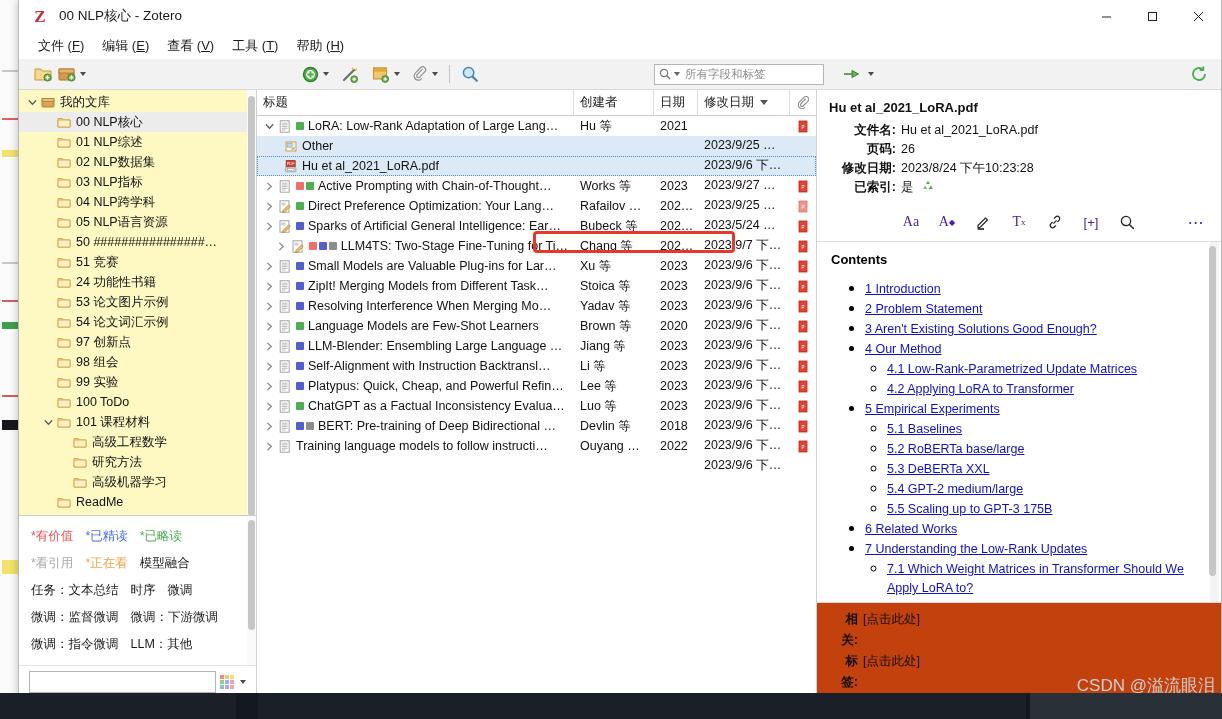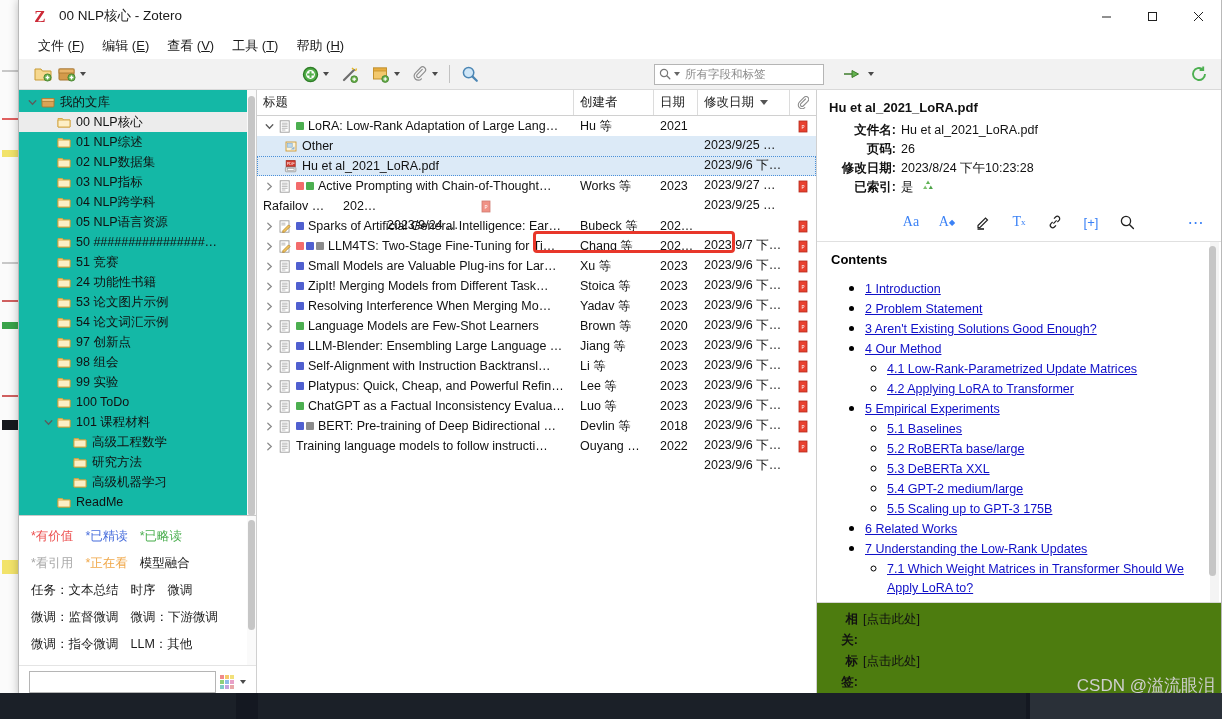--- a/index.html
+++ b/index.html
@@ -81,21 +81,21 @@
   #search-box .caret { border-top-color:#666; margin:0 5px 0 3px; }
   #sync-icon { margin-left:auto; margin-right:2px; }
 
   
   #body { flex: 1 1 auto; display: flex; min-height: 0; background:#fff; }
 
   
   #left-pane { width: 238px; flex: 0 0 238px; display:flex; flex-direction:column; min-width:0;
                border-right:1px solid #d0d0d0; }
   #collections {
-    flex: 1 1 auto; overflow: hidden; position: relative; background:#14b8a6; padding-top: 2px;
+    flex: 1 1 auto; overflow: hidden; position: relative; background:#fef9c3; padding-top: 2px;
   }
   .coll-row {
     display:flex; align-items:center; height:20px; font-size:12.5px; color:#111;
     padding-right:4px; white-space:nowrap;
   }
   .coll-row.sel { background:#ececec; }
   .twisty { width:14px; flex:0 0 14px; display:flex; align-items:center; justify-content:center; }
   .twisty svg { display:block; }
   .ic { width:17px; flex:0 0 17px; display:flex; align-items:center; justify-content:center; margin-right:4px; }
   .coll-label { overflow:hidden; text-overflow:ellipsis; }
@@ -157,32 +157,32 @@
   
   #right-pane { width: 404px; flex:0 0 404px; display:flex; flex-direction:column; background:#fff; min-width:0; }
   #rp-head { padding:10px 12px 6px 12px; }
   #rp-title { font-size:13px; font-weight:bold; color:#111; margin-bottom:6px; }
   .rp-field { display:flex; font-size:12.5px; line-height:19px; color:#111; }
   .rp-key { width:72px; flex:0 0 72px; text-align:right; font-weight:bold; padding-right:5px; }
   .rp-val { flex:1 1 auto; }
   #rp-tools { display:flex; align-items:center; justify-content:center; gap:14px;
               padding:8px 0 8px 0; border-bottom:1px solid #e0e0e0; position:relative; }
   .tool { width:22px; height:22px; display:flex; align-items:center; justify-content:center;
-          font-size:14px; color:#3b82f6; }
+          font-size:14px; color:#4c1d95; }
   #tool-more { position:absolute; right:14px; letter-spacing:1px; font-size:16px; }
   #rp-contents { flex:1 1 auto; overflow:hidden; position:relative; padding:10px 14px 0 14px; background:#fff;}
   #contents-title { font-size:13px; font-weight:bold; color:#000; margin:0 0 8px 0; }
   #toc { margin:12px; padding-left:22px; }
   #toc li { margin:1px 0; }
   #toc > li { list-style: disc; }
   #toc ul { margin:0; padding-left:22px; list-style: circle; }
   #toc a { color:#1010c8; text-decoration:underline; font-size:12.5px; line-height:17px; }
   #rp-scroll { position:absolute; right:2px; top:0; width:9px; height:100%; background:#f4f4f4; }
   #rp-thumb { position:absolute; right:3px; top:4px; width:7px; height:330px; background:#c6c6c6; border-radius:4px; }
-  #rp-foot { flex:0 0 50px; border-top:1px solid #d6d6d6; padding:6px 12px; background:#4d7c0f; position:relative;}
+  #rp-foot { flex:0 0 50px; border-top:1px solid #d6d6d6; padding:6px 12px; background:#c2410c; position:relative;}
   .foot-row { display:flex; font-size:12.5px; line-height:21px; }
   .foot-key { width:34px; flex:0 0 34px; text-align:right; font-weight:bold; padding-right:5px; color:#111;}
   .foot-val { color:#111; }
   #watermark {
     position:absolute; right:6px; bottom:2px; font-size:17px; color:#cfcfcf;
     white-space:nowrap; pointer-events:none;
   }
 </style>
 </head>
 <body>
@@ -700,61 +700,79 @@
               <div class="cell date">2023</div>
               <div class="cell modified">2023/9/25 …</div>
               <div class="cell attach">
                 <svg width="14" height="13" viewBox="0 0 14 13">
                   <rect x="3" y="1" width="8" height="11" fill="#e8412f" stroke="#b42a1d" stroke-width=".8"></rect>
                   <text x="7" y="8.6" font-size="4.6" fill="#fff" text-anchor="middle" font-family="Liberation Sans">P</text>
                 </svg>
               </div>
             </div>
             <div class="item-row">
-              <div class="cell creator">Rafailov …</div>
-              <div class="cell date">202…</div>
-              <div class="cell modified">2023/9/24 …</div>
-              <div class="cell attach">
-                <svg width="14" height="13" viewBox="0 0 14 13">
-                  <rect x="3" y="1" width="8" height="11" fill="#f09286" stroke="#cf7a70" stroke-width=".8"></rect>
-                  <text x="7" y="8.6" font-size="4.6" fill="#fff" text-anchor="middle" font-family="Liberation Sans">P</text>
-                </svg>
-              </div>
-            </div>
-            <div class="item-row">
               <div class="cell title" style="padding-left: 4px;">
                 <span class="row-twisty">
                   <svg width="9" height="9" viewBox="0 0 9 9">
                     <path d="M2.8 1.2L6.3 4.5 2.8 7.8" fill="none" stroke="#8c8c8c" stroke-width="1.3" stroke-linecap="round"></path>
                   </svg>
                 </span>
                 <span class="row-icon">
                   <svg width="14" height="13" viewBox="0 0 14 13">
                     <rect x="2" y=".8" width="9" height="11.4" fill="#fff" stroke="#9b9b9b" stroke-width=".9"></rect>
                     <path d="M3.4 3.2h4M3.4 4.9h4" stroke="#a8a8a8" stroke-width=".8"></path>
                     <path d="M5 10.5l5.6-5.6 1.6 1.6L6.6 12l-2 .4z" fill="#f2c35e" stroke="#b1852c" stroke-width=".8"></path>
                   </svg>
                 </span>
                 <span class="dots">
+                  <i style="background: rgb(76, 175, 80);"></i>
+                </span>
+                <span class="item-title">Direct Preference Optimization: Your Lang…</span>
+              </div>
+              <div class="cell creator">Rafailov …</div>
+              <div class="cell date">202…</div>
+              <div class="cell modified">2023/5/24 …</div>
+              <div class="cell attach">
+                <svg width="14" height="13" viewBox="0 0 14 13">
+                  <rect x="3" y="1" width="8" height="11" fill="#f09286" stroke="#cf7a70" stroke-width=".8"></rect>
+                  <text x="7" y="8.6" font-size="4.6" fill="#fff" text-anchor="middle" font-family="Liberation Sans">P</text>
+                </svg>
+              </div>
+            </div>
+            <div class="item-row">
+              <div class="cell title" style="padding-left: 4px;">
+                <span class="row-twisty">
+                  <svg width="9" height="9" viewBox="0 0 9 9">
+                    <path d="M2.8 1.2L6.3 4.5 2.8 7.8" fill="none" stroke="#8c8c8c" stroke-width="1.3" stroke-linecap="round"></path>
+                  </svg>
+                </span>
+                <span class="row-icon">
+                  <svg width="14" height="13" viewBox="0 0 14 13">
+                    <rect x="2" y=".8" width="9" height="11.4" fill="#fff" stroke="#9b9b9b" stroke-width=".9"></rect>
+                    <path d="M3.4 3.2h4M3.4 4.9h4" stroke="#a8a8a8" stroke-width=".8"></path>
+                    <path d="M5 10.5l5.6-5.6 1.6 1.6L6.6 12l-2 .4z" fill="#f2c35e" stroke="#b1852c" stroke-width=".8"></path>
+                  </svg>
+                </span>
+                <span class="dots">
                   <i style="background: rgb(80, 96, 208);"></i>
                 </span>
                 <span class="item-title">Sparks of Artificial General Intelligence: Ear…</span>
               </div>
               <div class="cell creator">Bubeck 等</div>
               <div class="cell date">202…</div>
               <div class="cell modified">2023/9/7 下…</div>
               <div class="cell attach">
                 <svg width="14" height="13" viewBox="0 0 14 13">
                   <rect x="3" y="1" width="8" height="11" fill="#e8412f" stroke="#b42a1d" stroke-width=".8"></rect>
                   <text x="7" y="8.6" font-size="4.6" fill="#fff" text-anchor="middle" font-family="Liberation Sans">P</text>
                 </svg>
               </div>
             </div>
             <div class="item-row">
-              <div class="cell title" style="padding-left: 4px;">
+              <div class="cell title" style="padding-left: 4px; justify-content: flex-end;">
                 <span class="row-twisty">
                   <svg width="9" height="9" viewBox="0 0 9 9">
                     <path d="M2.8 1.2L6.3 4.5 2.8 7.8" fill="none" stroke="#8c8c8c" stroke-width="1.3" stroke-linecap="round"></path>
                   </svg>
                 </span>
                 <span class="row-icon">
                   <svg width="14" height="13" viewBox="0 0 14 13">
                     <rect x="2" y=".8" width="9" height="11.4" fill="#fff" stroke="#9b9b9b" stroke-width=".9"></rect>
                     <path d="M3.4 3.2h4M3.4 4.9h4" stroke="#a8a8a8" stroke-width=".8"></path>
                     <path d="M5 10.5l5.6-5.6 1.6 1.6L6.6 12l-2 .4z" fill="#f2c35e" stroke="#b1852c" stroke-width=".8"></path>

